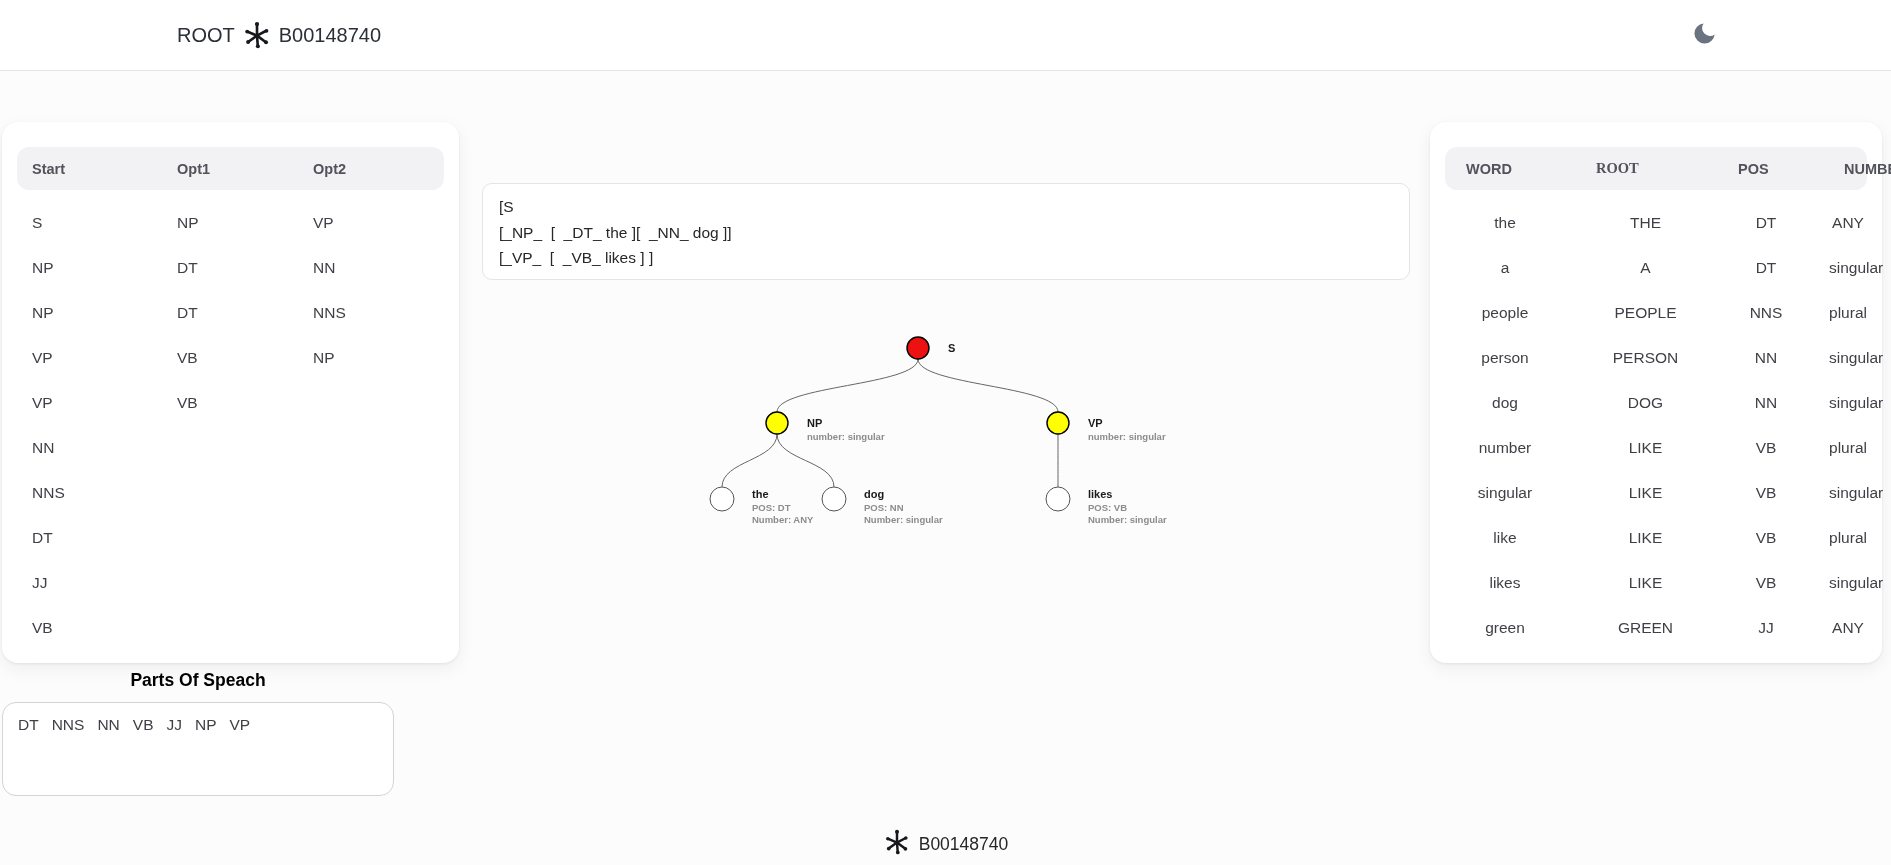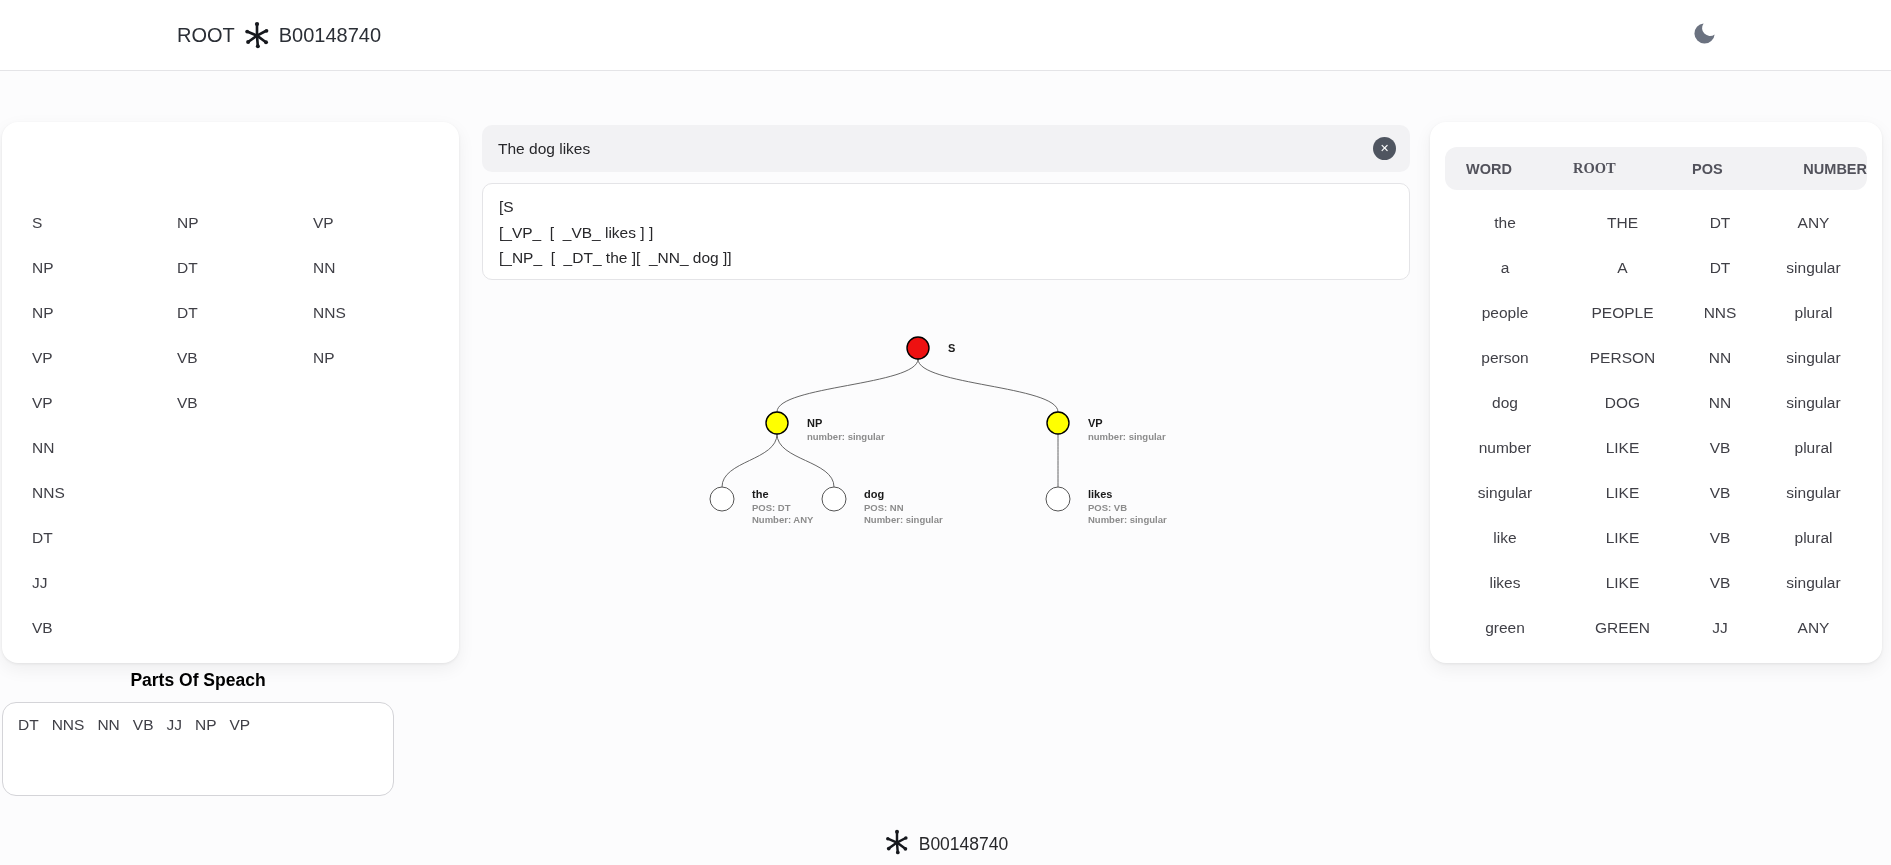--- a/index.html
+++ b/index.html
@@ -22,21 +22,21 @@
   .card-left  { left:2px;    top:122px; width:457px; height:541px; }
   .card-right { left:1430px; top:122px; width:452px; height:541px; }
   .thead { position:absolute; left:15px; right:15px; top:25px; height:43px;
     background:#f2f2f4; border-radius:12px; display:grid; align-items:center;
     font-size:14.5px; font-weight:700; color:#52525b; }
   .tbody { position:absolute; left:15px; right:15px; top:78px; }
   .trow  { display:grid; align-items:center; height:45px; font-size:15.5px; color:#3f3f46; }
   
   .g-grid { grid-template-columns:145px 136px 1fr; padding-left:15px; }
   
-  .l-grid  { grid-template-columns:120px 115px 80px 1fr; }
+  .l-grid  { grid-template-columns:120px 115px 80px 1fr;gap:23px; }
   .l-grid.thead > span:nth-child(1){ padding-left:21px; }
   .l-grid.thead > span:nth-child(2){ padding-left:8px;font-family:Liberation Serif, serif; }
   .l-grid.thead > span:nth-child(3){ padding-left:12px; }
   .l-grid.thead > span:nth-child(4){ padding-left:15px;text-align:right; }
   .l-grid.trow > span { text-align:center; }
   
   .sentence-box { position:absolute; left:482px; top:125px; width:928px; height:47px;
     background:#f2f2f4; border-radius:10px; display:flex; align-items:center; }
   .sentence-box input { flex:1; height:100%; border:none; outline:none; background:transparent;
     font-family:"Liberation Sans", sans-serif; font-size:15.5px; color:#27272a; padding:0 40px 0 16px; }
@@ -87,20 +87,25 @@
     <button class="theme-btn">
       <span>
         <svg width="27" height="27" viewBox="0 0 24 24" fill="#6b7280">
           <path d="M21 12.79A9 9 0 1 1 11.21 3 7 7 0 0 0 21 12.79z"></path>
         </svg>
       </span>
     </button>
   </div>
 
   <div class="card card-left">
+    <div class="thead g-grid">
+        <span>Start</span>
+        <span>Opt1</span>
+        <span>Opt2</span>
+      </div>
     <div class="tbody">
         <div class="trow g-grid">
           <span>S</span>
           <span>NP</span>
           <span>VP</span>
         </div>
         <div class="trow g-grid">
           <span>NP</span>
           <span>DT</span>
           <span>NN</span>
@@ -141,31 +146,25 @@
           <span></span>
         </div>
         <div class="trow g-grid">
           <span>VB</span>
           <span></span>
           <span></span>
         </div>
       </div>
   </div>
 
-  <div class="sentence-box">
-    <input type="text" value="The dog likes" style="">
-    <button class="clear-btn">
-      <span>✕</span>
-    </button>
-  </div>
 
   <div class="parse-box">
       <div class="pline">[S</div>
+      <div class="pline">[_NP_  [  _DT_ the ][  _NN_ dog ]]</div>
       <div class="pline">[_VP_  [  _VB_ likes ] ]</div>
-      <div class="pline">[_NP_  [  _DT_ the ][  _NN_ dog ]]</div>
     </div>
 
   <div class="tree-wrap">
     <svg width="930" height="215" viewBox="0 0 930 215">
         <path d="M436,34 C436,60.5 295,60.5 295,87" fill="none" stroke="#555" stroke-width="0.9"></path>
         <path d="M436,34 C436,60.5 576,60.5 576,87" fill="none" stroke="#555" stroke-width="0.9"></path>
         <path d="M295,109 C295,135.5 240,135.5 240,162" fill="none" stroke="#555" stroke-width="0.9"></path>
         <path d="M295,109 C295,135.5 352,135.5 352,162" fill="none" stroke="#555" stroke-width="0.9"></path>
         <path d="M576,109 C576,135.5 576,135.5 576,162" fill="none" stroke="#555" stroke-width="0.9"></path>
         <g>

